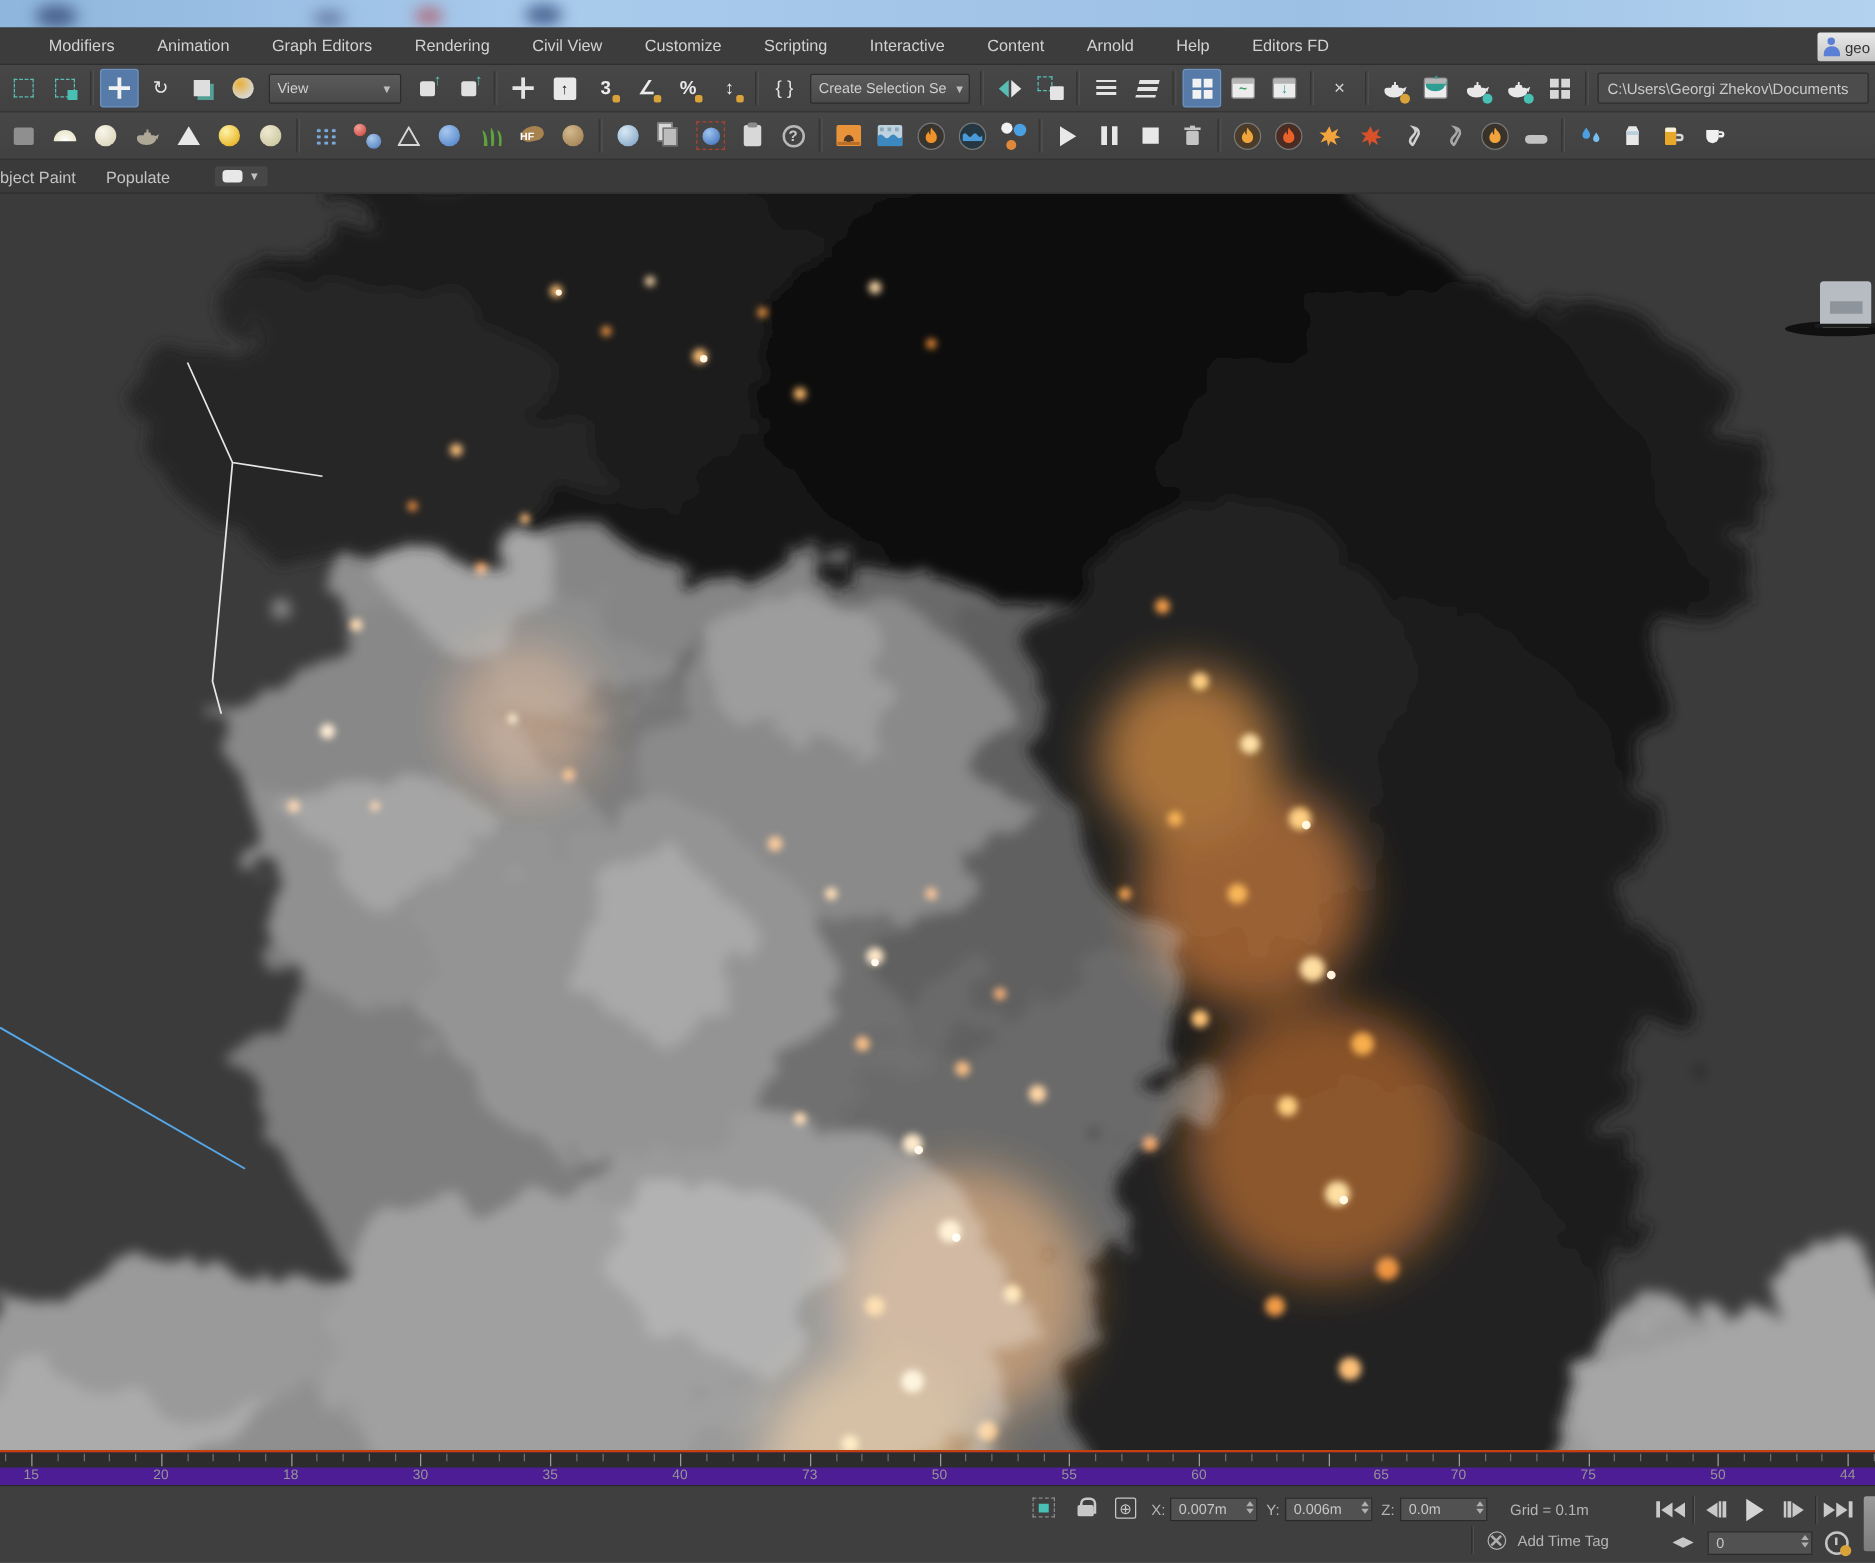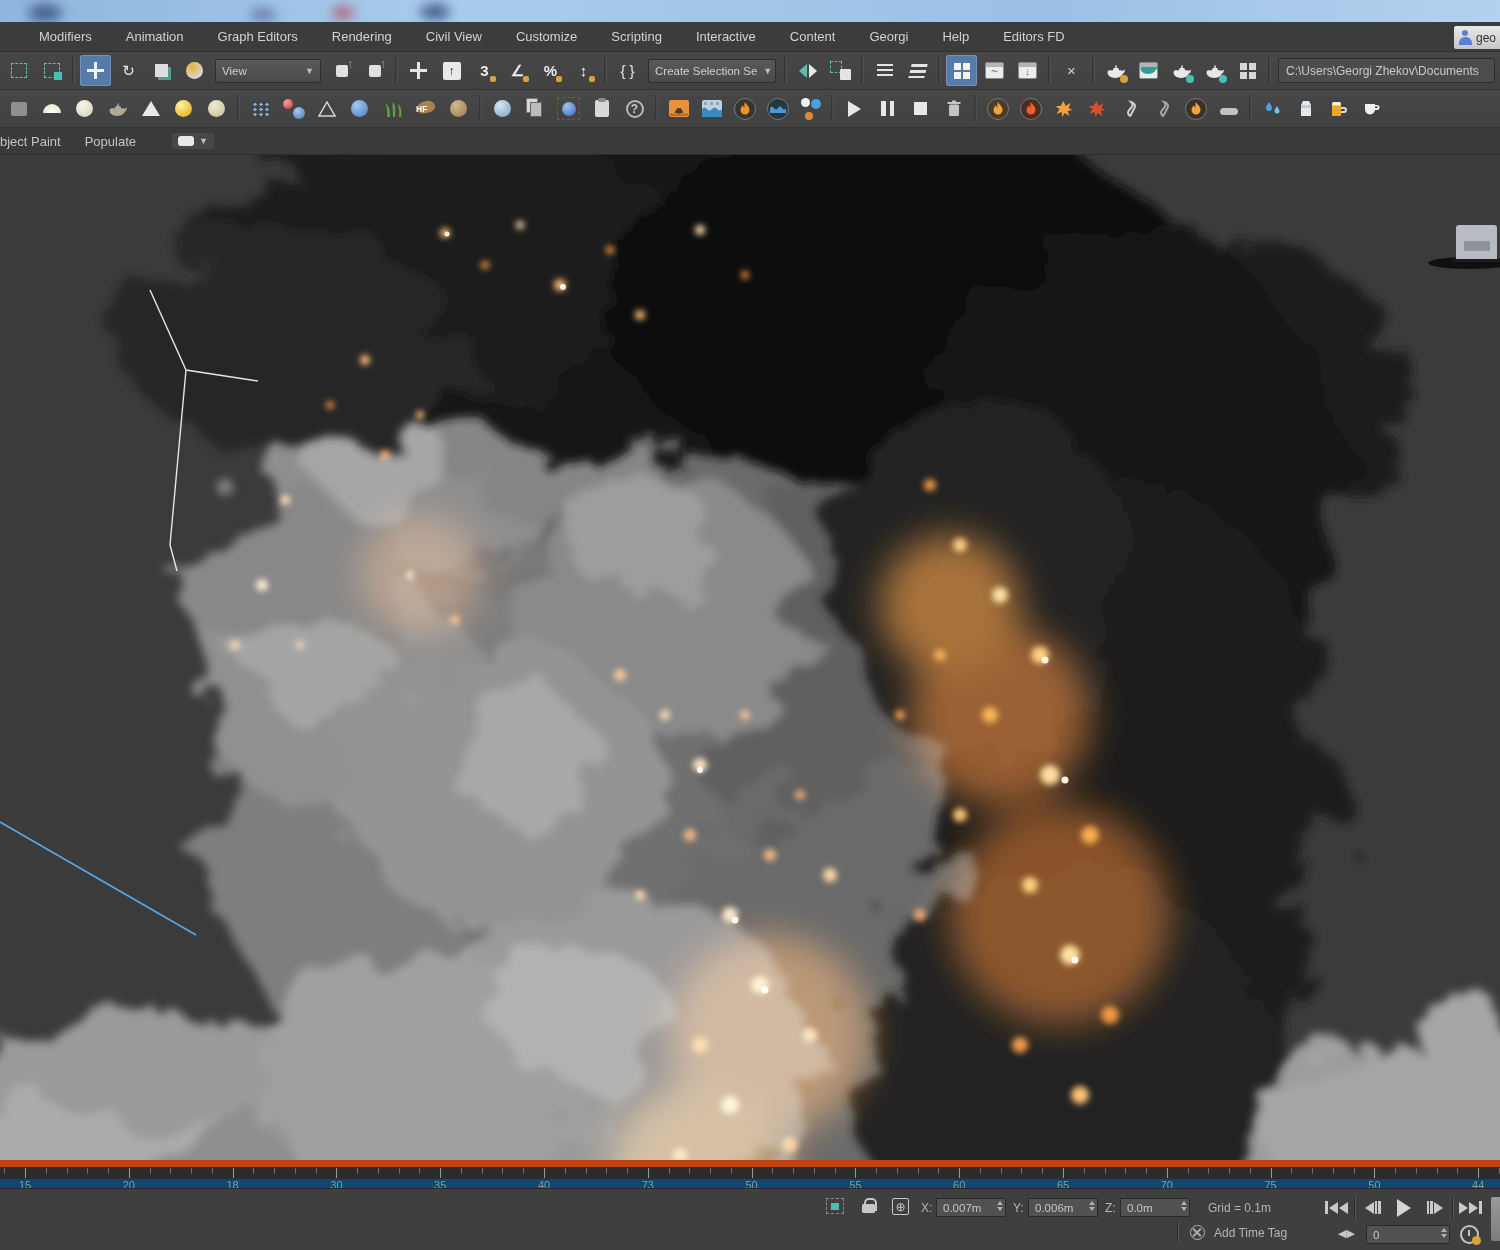--- a/index.html
+++ b/index.html
@@ -91,21 +91,21 @@
   .tabrow .tab:first-child{padding-left:0;}
   .minidd{display:flex;align-items:center;gap:5px;margin-left:24px;background:#474747;border-radius:2px;padding:3px 6px;}
   .minidd i{width:16px;height:10px;background:#e8e8e8;border-radius:3px;}
   .minidd s{color:#c0c0c0;font-size:9px;}
 
   
   .viewport{height:1005px;position:relative;background:#3b3b3b;overflow:hidden;}
   .viewport svg{position:absolute;left:0;top:0;}
 
   
-  .timeline{height:28px;background:#0c4a6e;position:relative;border-top:7px solid #c2410c;}
+  .timeline{height:28px;background:#4c1d95;position:relative;border-top:2px solid #c2410c;}
   .ruler{position:absolute;left:0;top:0;right:0;height:12px;background:#2c2c2c;}
   .tick{position:absolute;top:1px;width:1px;background:#6e6e6e;}
   .tick.major{background:#9a9a9a;}
   .tlabel{position:absolute;top:12px;color:#969696;font-size:11px;transform:translateX(-50%);}
 
   
   .statusbar{height:62px;background:#3f3f3f;position:relative;border-top:1px solid #2a2a2a;}
   .sb-icon{position:absolute;display:flex;align-items:center;justify-content:center;}
   .selbr{width:18px;height:16px;border:1.5px dashed #8a8a8a;display:flex;align-items:center;justify-content:center;}
   .selbr b{width:8px;height:7px;background:#49c0b4;}
@@ -155,21 +155,21 @@
   <div id="menu-items" style="display: flex;">
       <span class="menu-item">Modifiers</span>
       <span class="menu-item">Animation</span>
       <span class="menu-item">Graph Editors</span>
       <span class="menu-item">Rendering</span>
       <span class="menu-item">Civil View</span>
       <span class="menu-item">Customize</span>
       <span class="menu-item">Scripting</span>
       <span class="menu-item">Interactive</span>
       <span class="menu-item">Content</span>
-      <span class="menu-item">Georgi</span>
+      <span class="menu-item">Arnold</span>
       <span class="menu-item">Help</span>
       <span class="menu-item">Editors FD</span>
     </div>
   <div class="user-badge">
     <i class="person"></i>
     <span>geo</span>
   </div>
 </div>
 
 <div class="toolbar">
@@ -750,21 +750,21 @@
       <span class="tlabel" style="left: 25px;">15</span>
       <span class="tlabel" style="left: 128.8px;">20</span>
       <span class="tlabel" style="left: 232.6px;">18</span>
       <span class="tlabel" style="left: 336.4px;">30</span>
       <span class="tlabel" style="left: 440.2px;">35</span>
       <span class="tlabel" style="left: 544px;">40</span>
       <span class="tlabel" style="left: 647.8px;">73</span>
       <span class="tlabel" style="left: 751.6px;">50</span>
       <span class="tlabel" style="left: 855.4px;">55</span>
       <span class="tlabel" style="left: 959.2px;">60</span>
-      <span class="tlabel" style="left: 1063px;">65</span>
+      <span class="tlabel" style="left: 1105px;">65</span>
       <span class="tlabel" style="left: 1166.8px;">70</span>
       <span class="tlabel" style="left: 1270.6px;">75</span>
       <span class="tlabel" style="left: 1374.4px;">50</span>
       <span class="tlabel" style="left: 1478.2px;">44</span>
     </div>
 </div>
 
 <div class="statusbar">
   <div class="sb-icon" style="left:826px;top:9px;">
     <span class="selbr">

